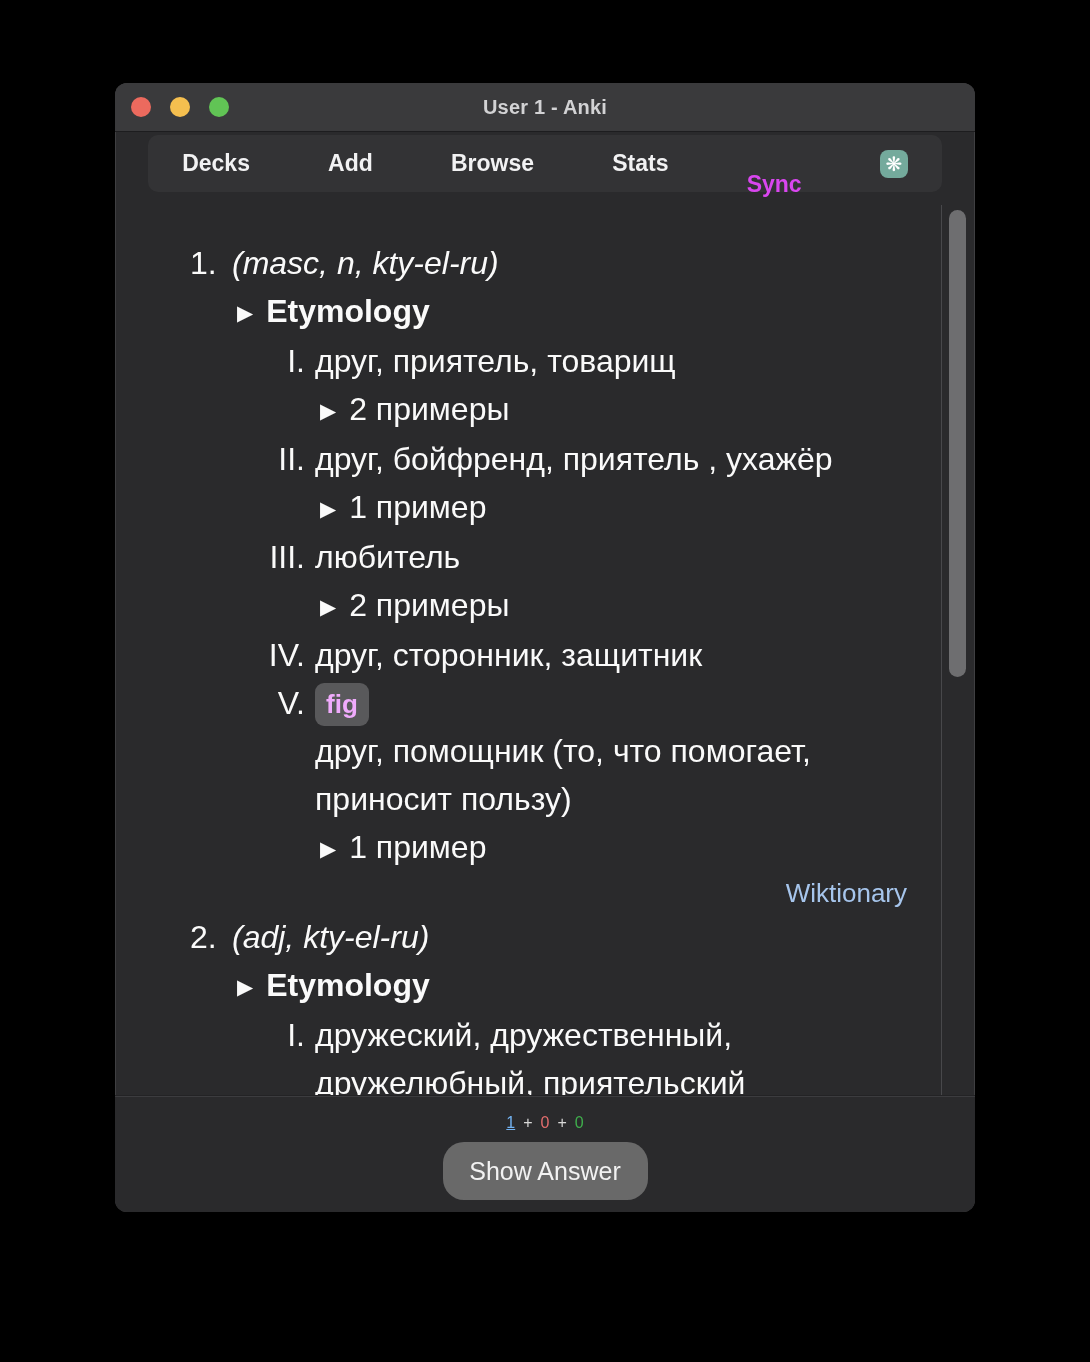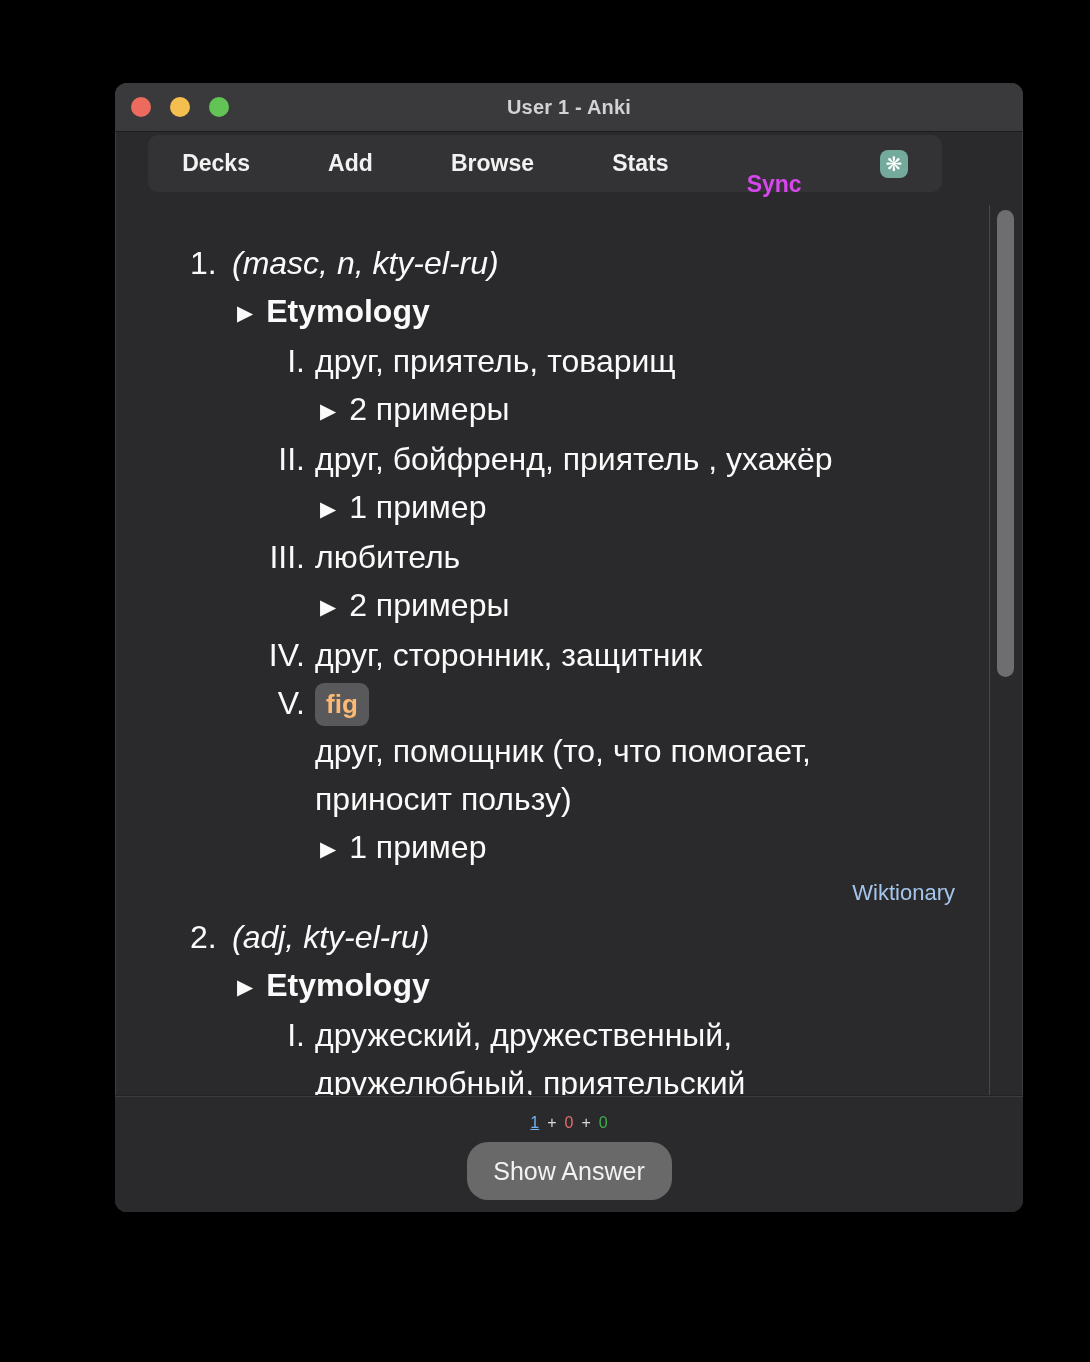--- a/index.html
+++ b/index.html
@@ -4,21 +4,20 @@
 <style>
   html,body { margin:0; padding:0; background:#000; }
   .stage {
     position:relative; width:1090px; height:1362px; background:#000;
     font-family:"Liberation Sans", sans-serif; overflow:hidden;
   }
   .window {
     position:absolute; left:115px; top:83px; width:860px; height:1129px;
     background:#2a2a2c; border-radius:12px; overflow:hidden;
     box-shadow: inset 0 0 0 1px rgba(255,255,255,0.10), 0 30px 70px rgba(0,0,0,0.85);
-    padding-left: 48px;
   }
   
   .titlebar {
     position:absolute; left:0; top:0; right:0; height:48px;
     background:#3a3a3c; border-bottom:1px solid #1d1d1f;
     display:flex; align-items:center; justify-content:center;
   }
   .lights { position:absolute; left:16px; top:0; bottom:0; display:flex; align-items:center; gap:19px; }
   .light { width:20px; height:20px; border-radius:50%; }
   .title { font-size:20px; font-weight:700; color:#d2d2d4; letter-spacing:0.2px; }
@@ -48,25 +47,25 @@
   .sec-line { display:flex; }
   .sec-num { flex:none; width:42px; }
   .sec-header { font-style:italic; }
   .etym-row { margin-left:47px; font-weight:700; }
   .tri { font-size:21px; margin-right:13px; vertical-align:2px; font-weight:400; }
   .sense { display:flex; }
   .marker { flex:none; width:115px; text-align:right; margin-right:10px; }
   .sense-body { flex:1; min-width:0; max-width:592px; }
   .ex-row { margin-left:5px; }
   .fig-badge {
-    display:inline-block; background:#59595b; color:#fdba74;
+    display:inline-block; background:#59595b; color:#f0abfc;
     font-weight:700; font-size:26px; line-height:1;
     padding:8px 11px 9px; border-radius:9px; vertical-align:1px;
   }
-  .source-row { text-align:right; font-size:22px; line-height:40px; }
+  .source-row { text-align:right; font-size:26px; line-height:40px; }
   .source-link { color:#a6c5ec; }
   
   .scroll-gutter {
     position:absolute; top:0; right:0; bottom:0; width:33px;
     border-left:1px solid #48484b;
   }
   .scroll-thumb {
     position:absolute; left:7px; top:5px; width:17px; height:467px;
     background:#6e6e70; border-radius:9px;
   }

